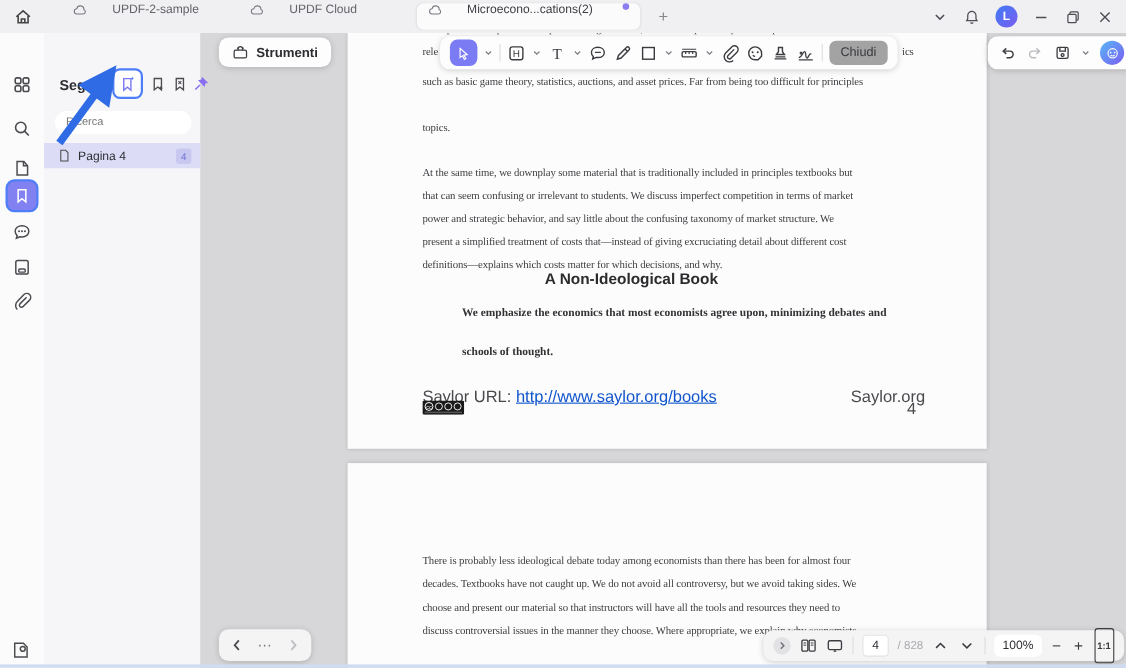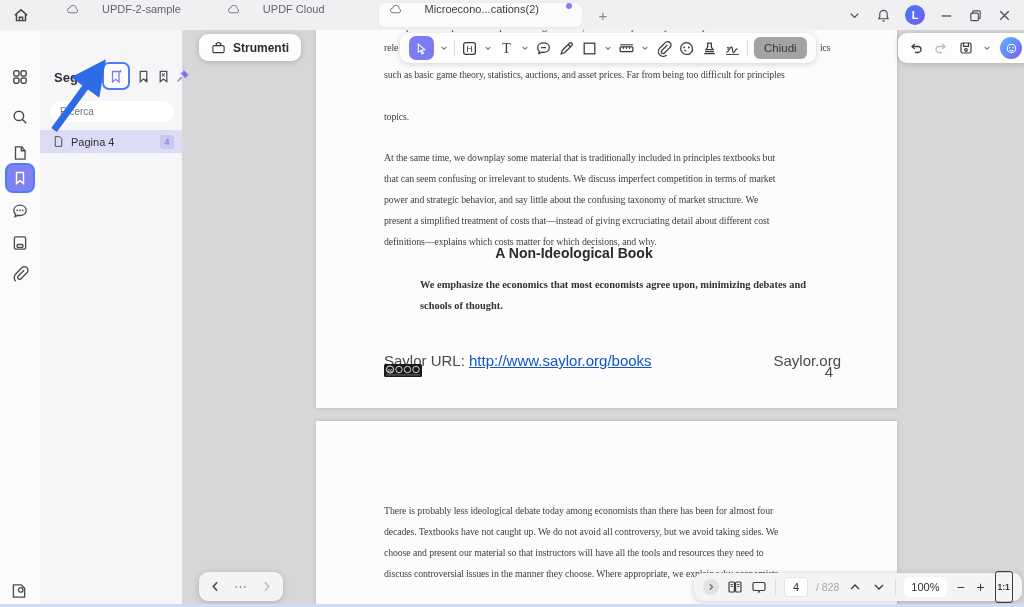--- a/index.html
+++ b/index.html
@@ -219,21 +219,21 @@
   <div class="pl" style="top:12px; left:504px; width:40px">ics</div>
   <div class="pl" style="top:39px">such as basic game theory, statistics, auctions, and asset prices. Far from being too difficult for principles</div>
   <div class="pl" style="top:81px">topics.</div>
   <div class="pl" style="top:122px">At the same time, we downplay some material that is traditionally included in principles textbooks but</div>
   <div class="pl" style="top:143px">that can seem confusing or irrelevant to students. We discuss imperfect competition in terms of market</div>
   <div class="pl" style="top:164px">power and strategic behavior, and say little about the confusing taxonomy of market structure. We</div>
   <div class="pl" style="top:185px">present a simplified treatment of costs that—instead of giving excruciating detail about different cost</div>
   <div class="pl" style="top:206px">definitions—explains which costs matter for which decisions, and why.</div>
   <div class="ph1" style="top:215px">A Non-Ideological Book</div>
   <div class="pb" style="top:249px">We emphasize the economics that most economists agree upon, minimizing debates and</div>
-  <div class="pb" style="top:270px">schools of thought.</div>
+  <div class="pb" style="top:285px">schools of thought.</div>
   <div class="pf" style="top:322px; left:68px"><span>Saylor URL: </span><span class="flink">http://www.saylor.org/books</span></div>
   <div class="pf" style="top:322px; right:56px; text-align:right">Saylor.org</div>
   <div class="pf" style="top:333px; right:64px; text-align:right">4</div>
   <svg class="cc-badge" viewBox="0 0 38 13">
       <rect x="0" y="0" width="38" height="13" rx="1.5" fill="#1a1a1a"></rect>
       <circle cx="6" cy="5.5" r="3.6" fill="none" stroke="#fff" stroke-width="0.9"></circle>
       <text x="6" y="7.5" font-size="5" fill="#fff" text-anchor="middle" font-family="Liberation Sans, sans-serif">cc</text>
       <circle cx="15" cy="5.5" r="3.2" fill="none" stroke="#fff" stroke-width="0.8"></circle>
       <circle cx="23.5" cy="5.5" r="3.2" fill="none" stroke="#fff" stroke-width="0.8"></circle>
       <circle cx="32" cy="5.5" r="3.2" fill="none" stroke="#fff" stroke-width="0.8"></circle>

